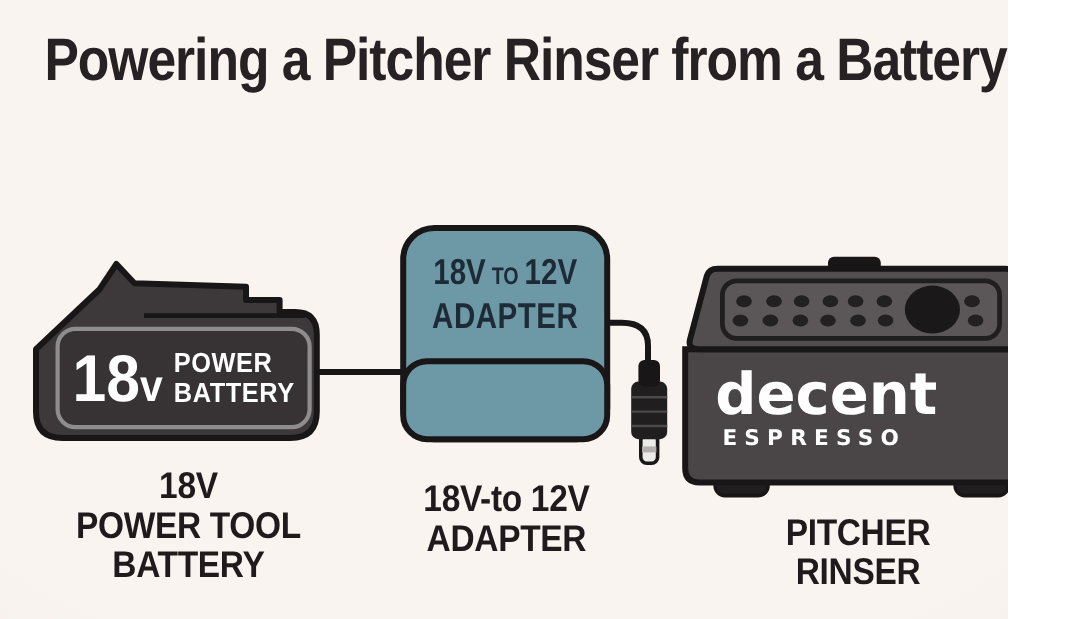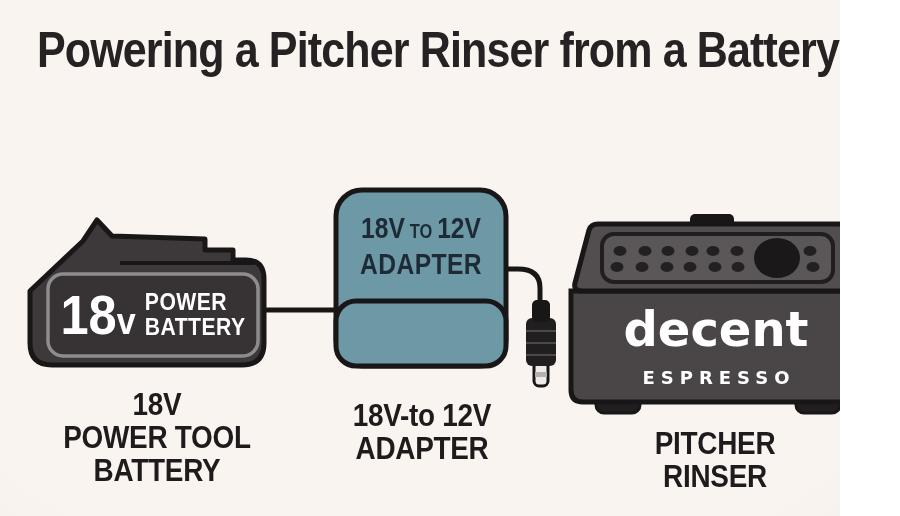--- a/index.html
+++ b/index.html
@@ -32,24 +32,24 @@
     position:absolute;left:336px;top:212px;width:170px;
     color:#1e2b37;font-weight:bold;text-align:center;
     transform:scaleX(0.82);transform-origin:center;
   }
   .adapter-l1{display:flex;align-items:baseline;justify-content:center;gap:6px;font-size:30px;line-height:32px;}
   .adapter-to{font-size:20px;}
   .adapter-l2{font-size:30px;line-height:32px;margin-top:1px;letter-spacing:.5px;}
   
   .logo{
     position:absolute;left:596px;top:303px;width:240px;
-    text-align:center;color:#ffffff;font-family:"DejaVu Sans",sans-serif;
+    color:#ffffff;font-family:"DejaVu Sans",sans-serif;
   }
   .logo-brand{font-size:48px;font-weight:bold;line-height:52px;}
-  .logo-sub{font-size:18px;font-weight:bold;letter-spacing:6px;text-indent:6px;margin-top:12px;}
+  .logo-sub{font-size:18px;font-weight:bold;letter-spacing:6px;text-indent:6px;margin-top:0;}
   
   .caption{
     position:absolute;text-align:center;font-weight:bold;
     font-size:31px;line-height:33px;letter-spacing:-.3px;color:#1f1b1c;
     transform:scaleX(0.9);transform-origin:center;
   }
   .caption-battery{left:17px;top:388px;width:280px;}
   .caption-adapter{left:302px;top:399px;width:240px;}
   .caption-rinser{left:595px;top:427px;width:240px;}
 </style>

